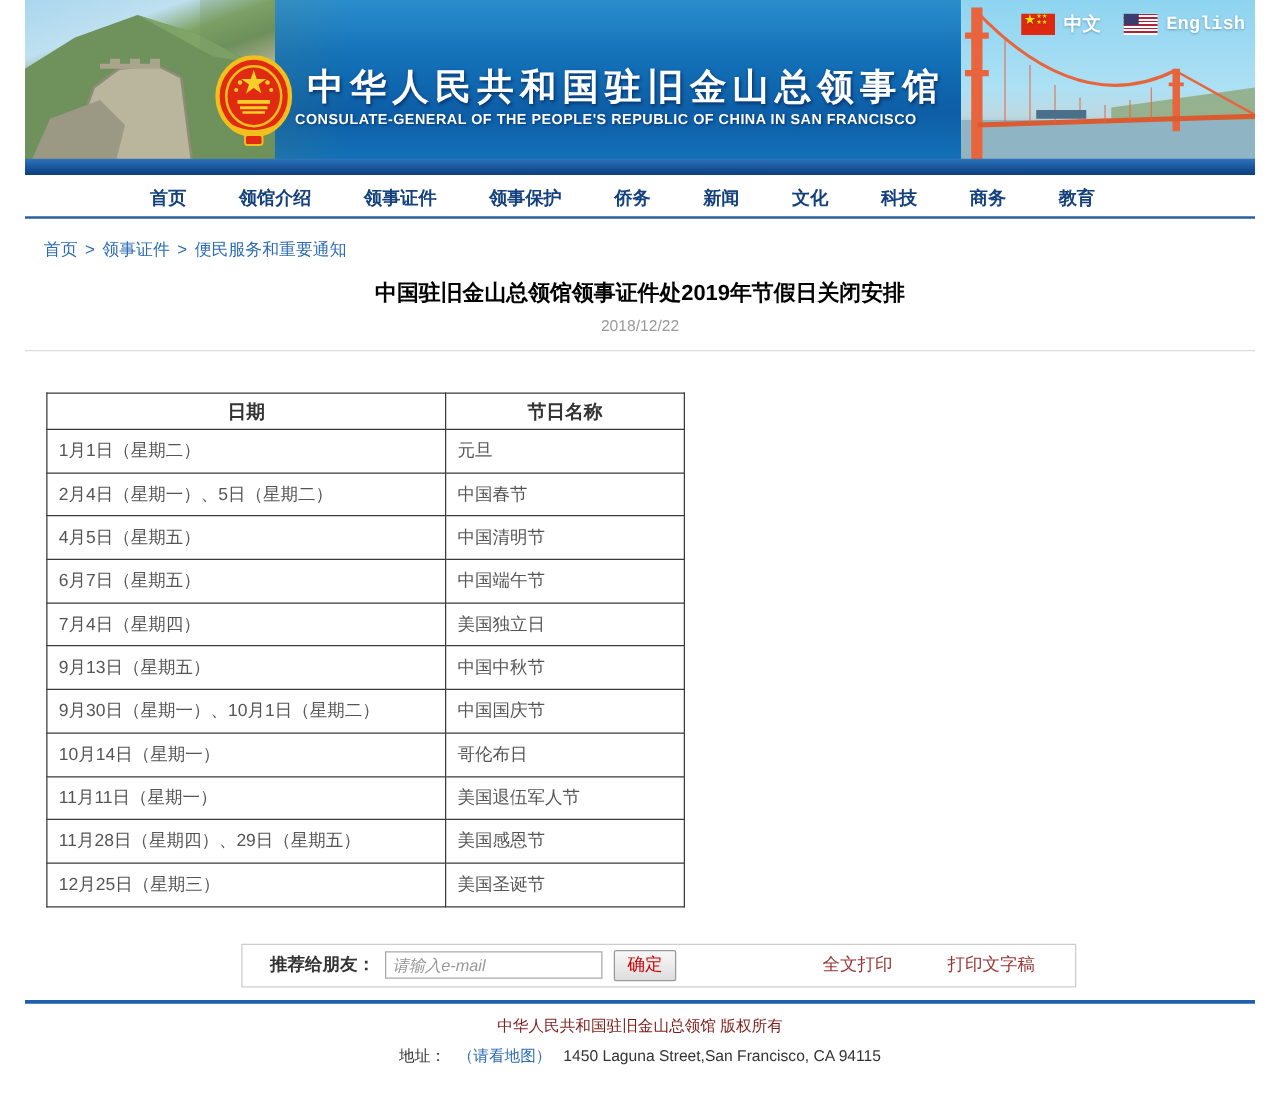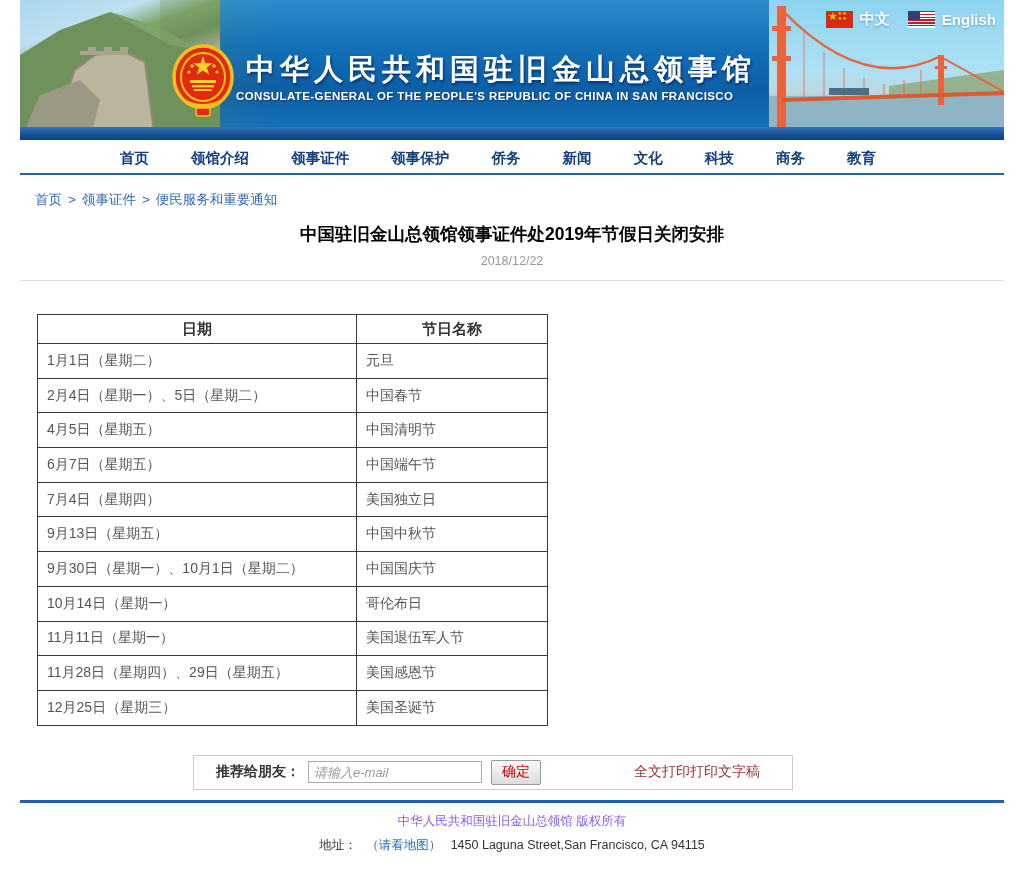--- a/index.html
+++ b/index.html
@@ -49,21 +49,21 @@
     font-size:15px; font-weight:bold; color:#fff;
     text-shadow:0 1px 2px rgba(0,40,90,.35);
   }
   .langbar .flag { display:inline-block; width:27px; height:17px; border:0; position:relative; }
   .flag-cn { background:#de2910; }
   .flag-cn .bigstar { position:absolute; left:2px; top:-3px; color:#ffde00; font-size:11px; line-height:17px; }
   .flag-cn .smallstars { position:absolute; left:12px; top:0px; color:#ffde00; font-size:5px; letter-spacing:0; line-height:5px; width:8px; }
   .flag-us { background:repeating-linear-gradient(180deg,#b22234 0 1.4px,#fff 1.4px 2.8px); }
   .flag-us .canton { position:absolute; left:0; top:0; width:12px; height:9px; background:#3c3b6e; }
   .lang-item { display:flex; align-items:center; gap:7px; cursor:pointer; }
-  .lang-item + .lang-item { margin-left:10px; }
+  .lang-item + .lang-item { margin-left:10px;font-family:Liberation Mono, monospace; }
 
   
   .nav { background:#fff; border-bottom:2px solid #2b5fa0; height:35px; }
   .nav ul {
     list-style:none; display:flex; justify-content:space-between;
     padding:9px 128px 0 100px;
   }
   .nav li { font-size:14.5px; font-weight:bold; color:#14417e; cursor:pointer; white-space:nowrap; }
 
   
@@ -86,43 +86,43 @@
     height:29px; font-size:15px; font-weight:bold; color:#333; 
   }
   table.holidays td {
     height:34.7px; font-size:14px; color:#555; padding-left:9px;
   }
   .col-date { width:319px; }
   .col-name { width:191px; }
 
   
   .share-box {
-    margin:29px 0 0 173px; width:600px; height:35px;
+    margin:29px 0 0 173px; width:668px; height:35px;
     border:1px solid #ccc; display:flex; align-items:center;
     padding:0 32px 0 22px; font-size:14px;
   }
   .share-label { font-weight:bold; color:#333; white-space:nowrap; }
   .share-input {
     margin-left:8px; width:174px; height:22px; border:1px solid #a9a9a9;
     font-size:13px; padding:0 5px; font-style:italic; color:#8b5cf6;
     font-family:"Liberation Sans","DejaVu Sans",sans-serif;
   }
   .share-input::placeholder { color:#999; font-style:italic; }
   .share-btn {
     margin-left:9px; padding:2px 10px 3px; font-size:14px; color:#c00;
     background:linear-gradient(180deg,#f8f8f8,#ddd); border:1px solid #999;
     border-radius:2px; cursor:pointer;
     font-family:"Liberation Sans","DejaVu Sans",sans-serif;
   }
-  .share-links { margin-left:auto; display:flex; }
+  .share-links { margin-left:auto; display:flex; gap:44px; }
   .share-links a { color:#993333; text-decoration:none; cursor:pointer; white-space:nowrap; }
 
   
   .footer { margin-top:10px; border-top:3px solid #1f5fae; padding-top:10px; text-align:center; }
-  .footer .line1 { font-size:12.5px; color:#8b5cf6; }
+  .footer .line1 { font-size:12.5px; color:#7f1d1d; }
   .footer .line2 { font-size:12.5px; color:#333; margin-top:7px; }
   .footer .maplink { color:#2e6cb5; text-decoration:none; cursor:pointer; margin:0 6px; }
 </style>
 </head>
 <body>
 
 <div class="page">
 
   <div class="header">
     <div class="hd-left">

